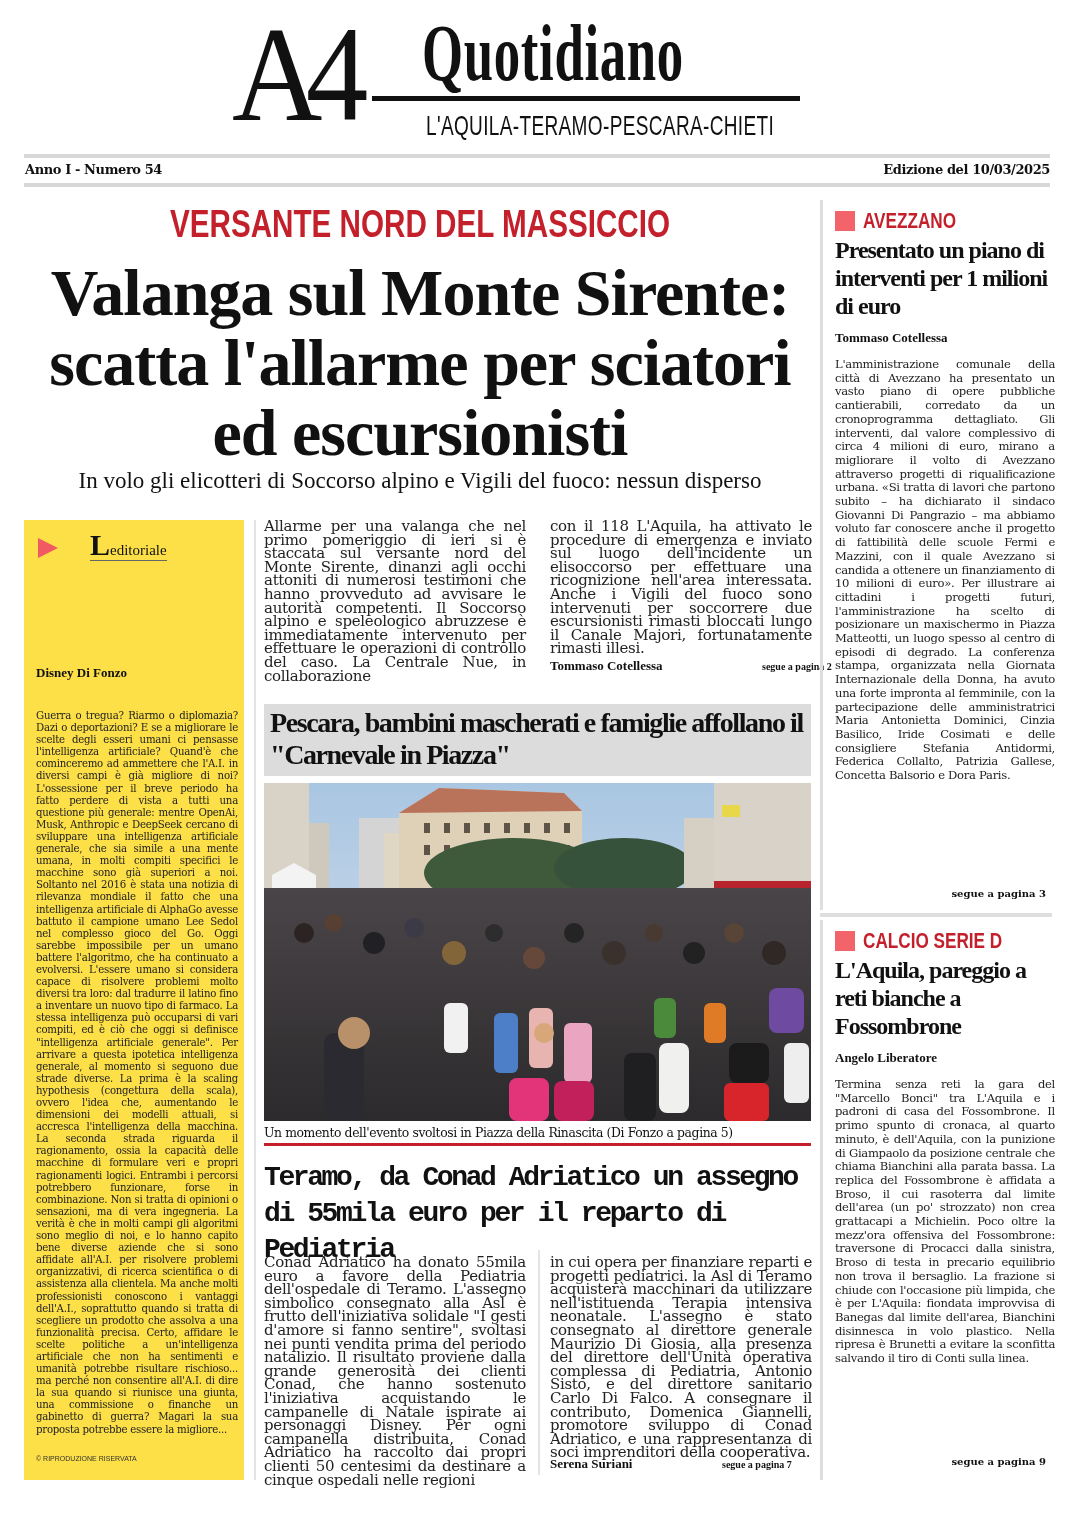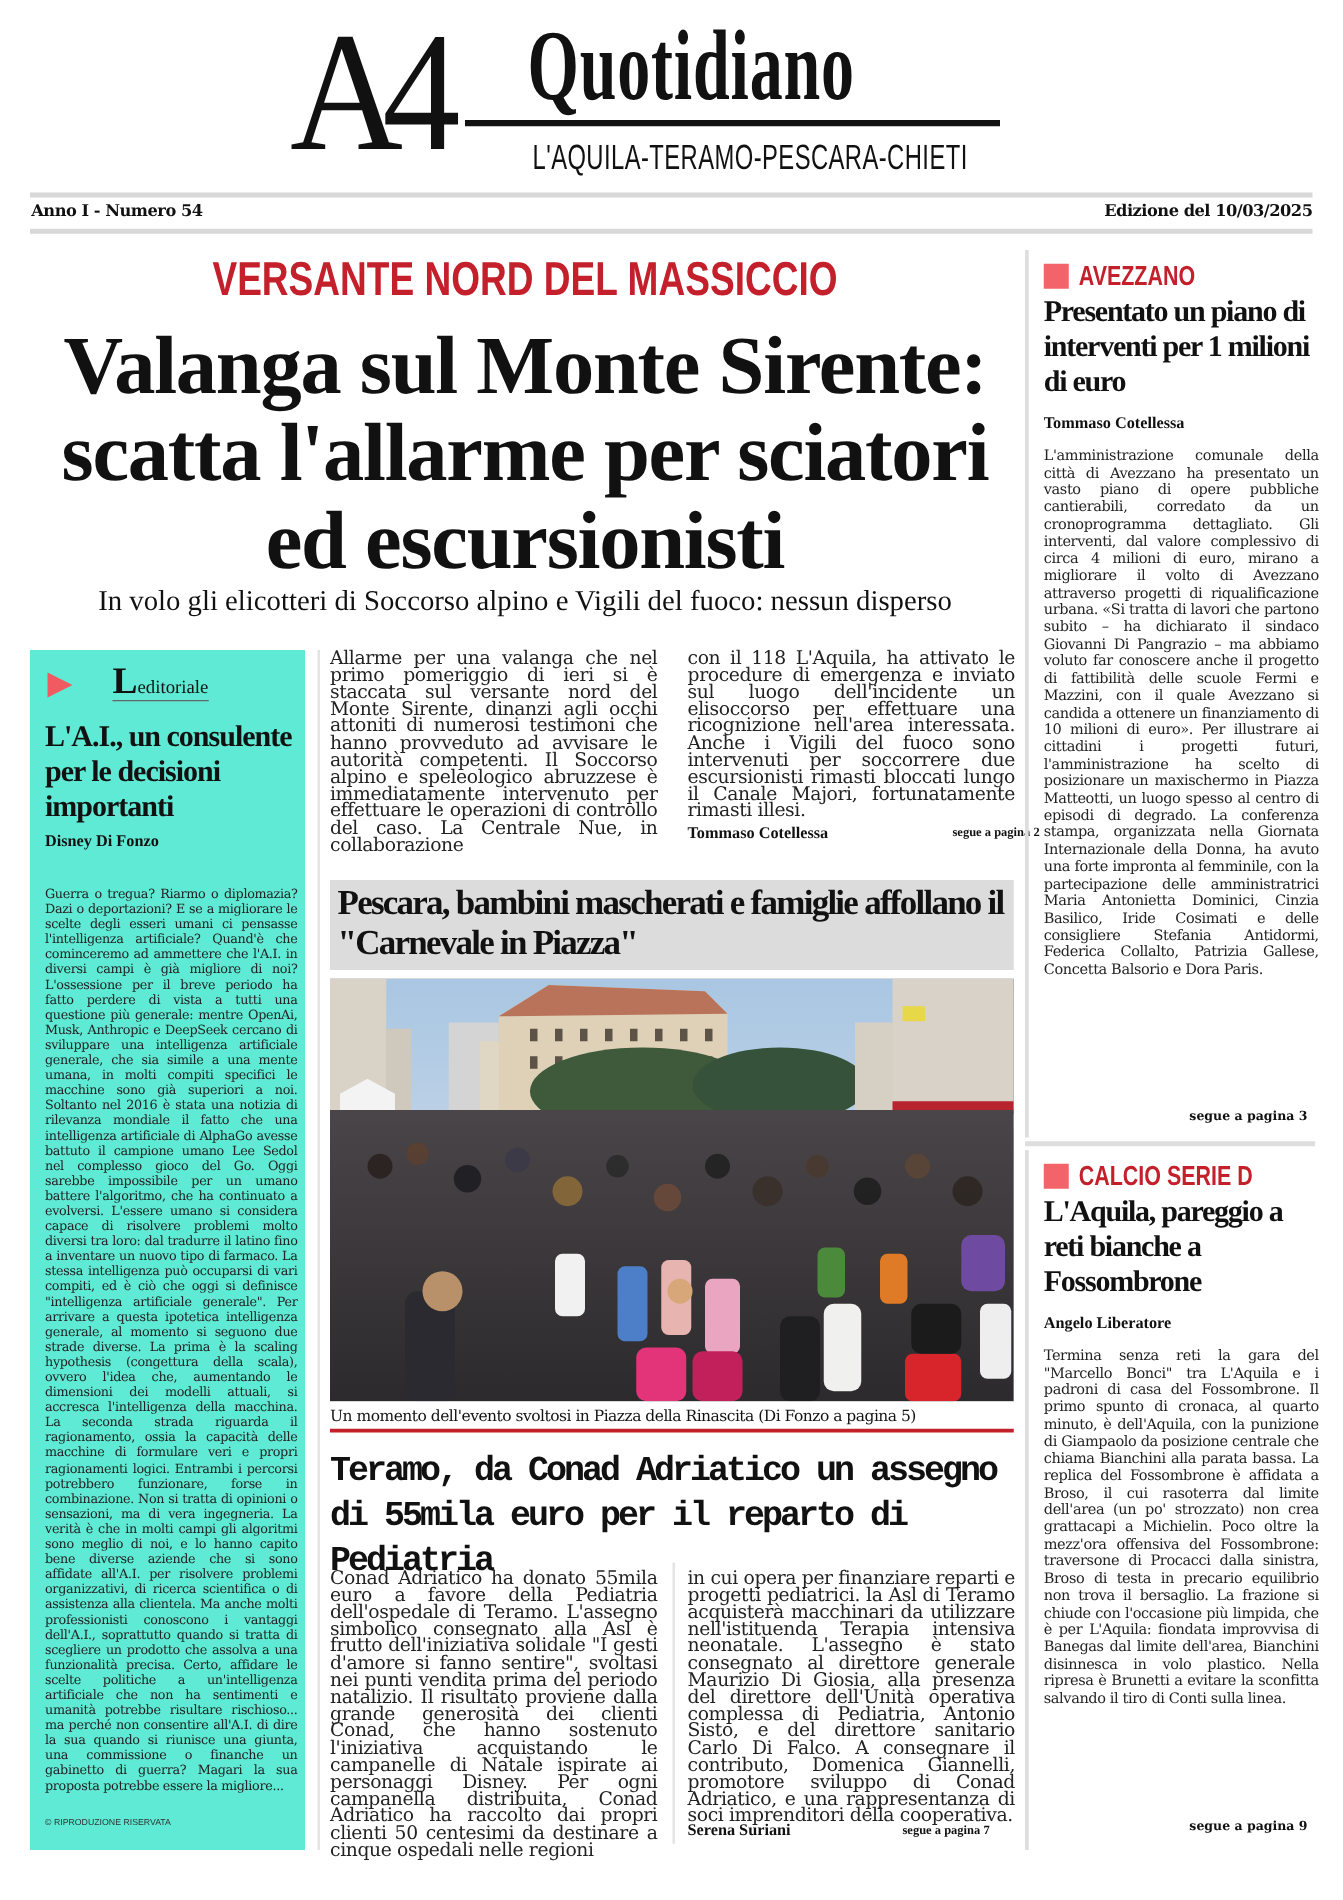--- a/index.html
+++ b/index.html
@@ -16,21 +16,21 @@
   .top-rule { position: absolute; left: 24px; width: 1026px; height: 4px; background: #d8d8d8; }
   .issue-info { position: absolute; left: 25px; top: 162px; font-size: 13px; font-weight: bold; letter-spacing: -0.4px; }
   .edition-info { position: absolute; right: 24px; top: 162px; font-size: 13px; font-weight: bold; letter-spacing: -0.4px; }
 
   
   .kicker { position: absolute; left: 20px; width: 800px; top: 200px; text-align: center; font-family: "Liberation Sans", sans-serif; font-weight: bold; color: #c4202c; font-size: 38px; line-height: 48px; transform: scaleX(0.78); transform-origin: center top; }
   .lead-title { position: absolute; left: 20px; width: 800px; top: 258px; text-align: center; font-family: "Liberation Serif", serif; font-weight: bold; font-size: 66px; line-height: 70px; letter-spacing: -1px; }
   .lead-sub { position: absolute; left: 20px; width: 800px; top: 466px; text-align: center; font-family: "Liberation Serif", serif; font-size: 23px; line-height: 30px; }
 
   
-  .editorial { position: absolute; left: 24px; top: 520px; width: 220px; height: 960px; background: #5eead4; padding: 10px 12px; }
+  .editorial { position: absolute; left: 24px; top: 520px; width: 220px; height: 960px; background: #fde047; padding: 10px 12px; }
   .edit-arrow { position: absolute; left: 14px; top: 18px; width: 0; height: 0; border-top: 10px solid transparent; border-bottom: 10px solid transparent; border-left: 20px solid #f05a60; }
   .edit-logo { position: absolute; left: 66px; top: 12px; font-family: "Liberation Serif", serif; font-size: 15px; border-bottom: 1px solid #666; padding-bottom: 1px; }
   .edit-logo .big { font-size: 30px; font-weight: bold; line-height: 26px; }
   .edit-title { position: absolute; left: 12px; top: 56px; width: 200px; font-family: "Liberation Serif", serif; font-size: 24px; line-height: 28px; letter-spacing: -0.8px; }
   .edit-author { position: absolute; left: 12px; top: 145px; font-family: "Liberation Serif", serif; font-weight: bold; font-size: 13px; }
   .edit-body { position: absolute; left: 12px; top: 176px; width: 202px; font-size: 10.2px; line-height: 12.1px; text-align: justify; letter-spacing: -0.25px; color: #222; margin-top: 14px; }
   .edit-copy { position: absolute; left: 12px; top: 935px; font-family: "Liberation Sans", sans-serif; font-size: 7px; color: #333; }
 
   
   .col-text { position: absolute; font-size: 15px; line-height: 13.6px; text-align: justify; letter-spacing: -0.3px; color: #222; }
@@ -81,21 +81,20 @@
   <div class="lead-sub">In volo gli elicotteri di Soccorso alpino e Vigili del fuoco: nessun disperso</div>
   <div class="col-text" style="left:264px; top:520px; width:262px;">Allarme per una valanga che nel primo pomeriggio di ieri si è staccata sul versante nord del Monte Sirente, dinanzi agli occhi attoniti di numerosi testimoni che hanno provveduto ad avvisare le autorità competenti. Il Soccorso alpino e speleologico abruzzese è immediatamente intervenuto per effettuare le operazioni di controllo del caso. La Centrale Nue, in collaborazione</div>
   <div class="col-text" style="left:550px; top:520px; width:262px;">con il 118 L'Aquila, ha attivato le procedure di emergenza e inviato sul luogo dell'incidente un elisoccorso per effettuare una ricognizione nell'area interessata. Anche i Vigili del fuoco sono intervenuti per soccorrere due escursionisti rimasti bloccati lungo il Canale Majori, fortunatamente rimasti illesi.</div>
   <div class="byline" style="left:550px; top:658px;">Tommaso Cotellessa</div>
   <div class="segue" style="left:762px; top:661px;text-align:right;">segue a pagina 2</div>
 </section>
 
 <aside class="editorial">
   <span class="edit-arrow"></span>
   <div class="edit-logo"><span class="big">L</span><span>editoriale</span></div>
-  <h2 class="edit-title">L'A.I., un consulente per le decisioni importanti</h2>
   <div class="edit-author">Disney Di Fonzo</div>
   <div class="edit-body">Guerra o tregua? Riarmo o diplomazia? Dazi o deportazioni? E se a migliorare le scelte degli esseri umani ci pensasse l'intelligenza artificiale? Quand'è che cominceremo ad ammettere che l'A.I. in diversi campi è già migliore di noi? L'ossessione per il breve periodo ha fatto perdere di vista a tutti una questione più generale: mentre OpenAi, Musk, Anthropic e DeepSeek cercano di sviluppare una intelligenza artificiale generale, che sia simile a una mente umana, in molti compiti specifici le macchine sono già superiori a noi. Soltanto nel 2016 è stata una notizia di rilevanza mondiale il fatto che una intelligenza artificiale di AlphaGo avesse battuto il campione umano Lee Sedol nel complesso gioco del Go. Oggi sarebbe impossibile per un umano battere l'algoritmo, che ha continuato a evolversi. L'essere umano si considera capace di risolvere problemi molto diversi tra loro: dal tradurre il latino fino a inventare un nuovo tipo di farmaco. La stessa intelligenza può occuparsi di vari compiti, ed è ciò che oggi si definisce "intelligenza artificiale generale". Per arrivare a questa ipotetica intelligenza generale, al momento si seguono due strade diverse. La prima è la scaling hypothesis (congettura della scala), ovvero l'idea che, aumentando le dimensioni dei modelli attuali, si accresca l'intelligenza della macchina. La seconda strada riguarda il ragionamento, ossia la capacità delle macchine di formulare veri e propri ragionamenti logici. Entrambi i percorsi potrebbero funzionare, forse in combinazione. Non si tratta di opinioni o sensazioni, ma di vera ingegneria. La verità è che in molti campi gli algoritmi sono meglio di noi, e lo hanno capito bene diverse aziende che si sono affidate all'A.I. per risolvere problemi organizzativi, di ricerca scientifica o di assistenza alla clientela. Ma anche molti professionisti conoscono i vantaggi dell'A.I., soprattutto quando si tratta di scegliere un prodotto che assolva a una funzionalità precisa. Certo, affidare le scelte politiche a un'intelligenza artificiale che non ha sentimenti e umanità potrebbe risultare rischioso... ma perché non consentire all'A.I. di dire la sua quando si riunisce una giunta, una commissione o finanche un gabinetto di guerra? Magari la sua proposta potrebbe essere la migliore...</div>
   <div class="edit-copy">© RIPRODUZIONE RISERVATA</div>
 </aside>
 
 <div class="vline" style="left:254px; top:520px; height:960px;"></div>
 
 <section>
   <div class="pescara-band">
     <h2 class="pescara-title">Pescara, bambini mascherati e famiglie affollano il "Carnevale in Piazza"</h2>

